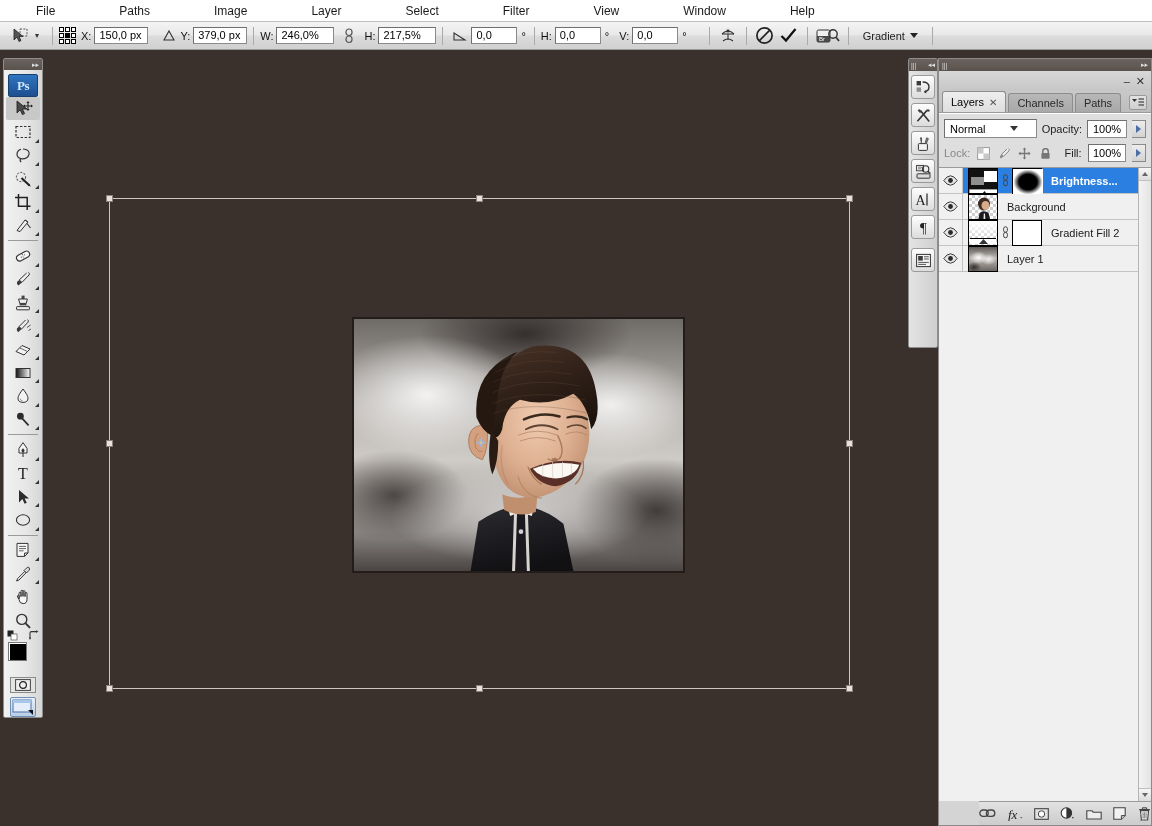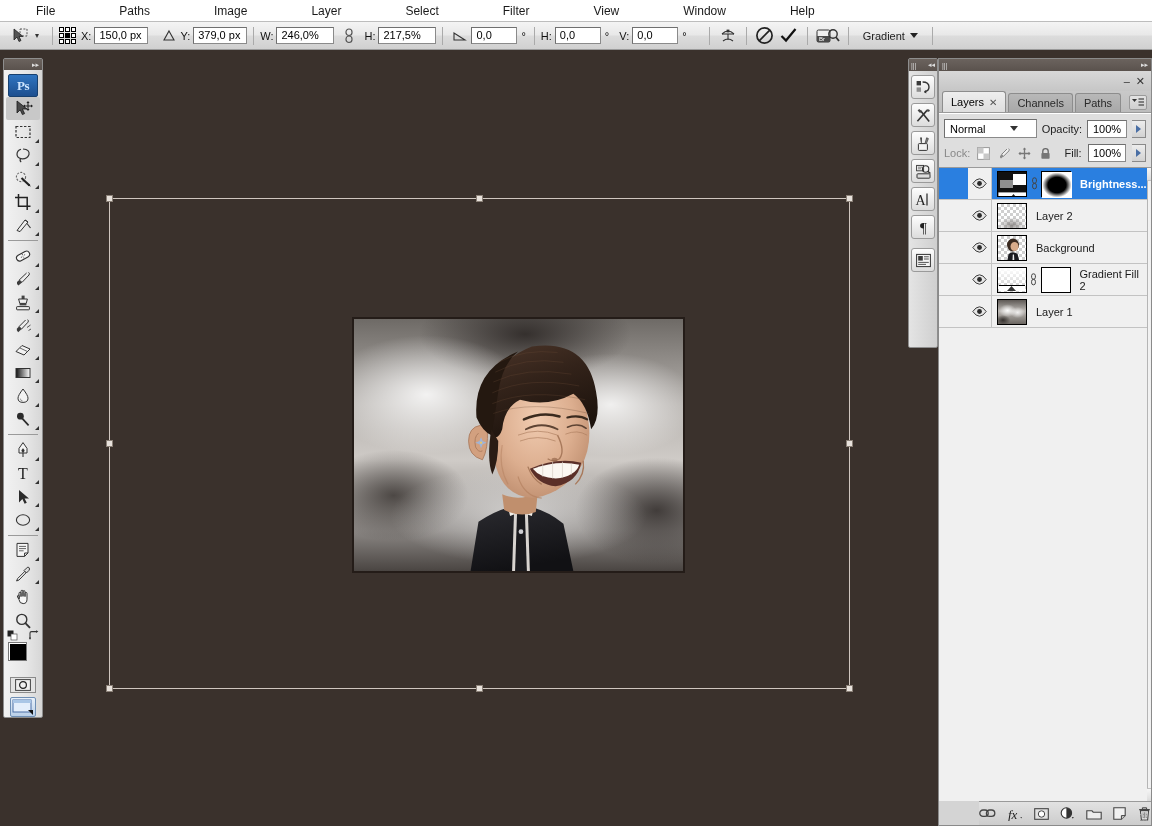--- a/index.html
+++ b/index.html
@@ -244,23 +244,23 @@
     cursor:default;
   }
 
   .layerlist {
     flex:1; background:#fff; position:relative; overflow:hidden;
     border-top:1px solid #9a9a9a;
     display:flex;
   }
   .llinner { flex:1; display:flex; flex-direction:column; }
   .lrow {
-    height:32px; display:flex; align-items:center;
+    height:26px; display:flex; align-items:center;
     border-bottom:1px solid #c3c3c3;
-    background:#f0f0f0; cursor:default;padding-left:29px;
+    background:#f0f0f0; cursor:default;
   }
   .lrow.sel { background:#2a7fe0; }
   .lrow.sel .lname { color:#fff; font-weight:bold; }
   .eye {
     width:24px; height:100%; display:flex; align-items:center; justify-content:center;
     border-right:1px solid #c3c3c3; background:#f0f0f0;
   }
   .lrow.sel .eye { background:#f0f0f0; }
   .lthumbwrap { display:flex; align-items:center; padding-left:5px; gap:3px;}
   .lthumb {
@@ -981,34 +981,20 @@
                   </defs>
                 <rect width="30" height="26" fill="#fff"></rect>
                 <rect x="1" y="1" width="28" height="24" fill="url(#mk)"></rect>
               </svg>
             </div>
           </div>
           <span class="lname">Brightness...</span>
         </div>
 
 
-        <div class="lrow">
-          <div class="eye">
-            <svg width="15" height="11" viewBox="0 0 15 11">
-              <path d="M0.8 5.5 Q4 0.8 7.5 0.8 Q11 0.8 14.2 5.5 Q11 10.2 7.5 10.2 Q4 10.2 0.8 5.5 Z" fill="#e6e6e6" stroke="#3c3c3c" stroke-width="1"></path>
-              <circle cx="7.5" cy="5.5" r="2.4" fill="#2a2a2a"></circle>
-            </svg>
-          </div>
-          <div class="lthumbwrap">
-            <div class="lthumb checker">
-              <div style="position:absolute;inset:0;background:radial-gradient(ellipse 70% 46% at 50% 88%, rgba(120,115,112,0.75) 0%, rgba(120,115,112,0) 70%)"></div>
-            </div>
-          </div>
-          <span class="lname">Layer 2</span>
-        </div>
 
         <div class="lrow">
           <div class="eye">
             <svg width="15" height="11" viewBox="0 0 15 11">
               <path d="M0.8 5.5 Q4 0.8 7.5 0.8 Q11 0.8 14.2 5.5 Q11 10.2 7.5 10.2 Q4 10.2 0.8 5.5 Z" fill="#e6e6e6" stroke="#3c3c3c" stroke-width="1"></path>
               <circle cx="7.5" cy="5.5" r="2.4" fill="#2a2a2a"></circle>
             </svg>
           </div>
           <div class="lthumbwrap">
             <div class="lthumb checker">

